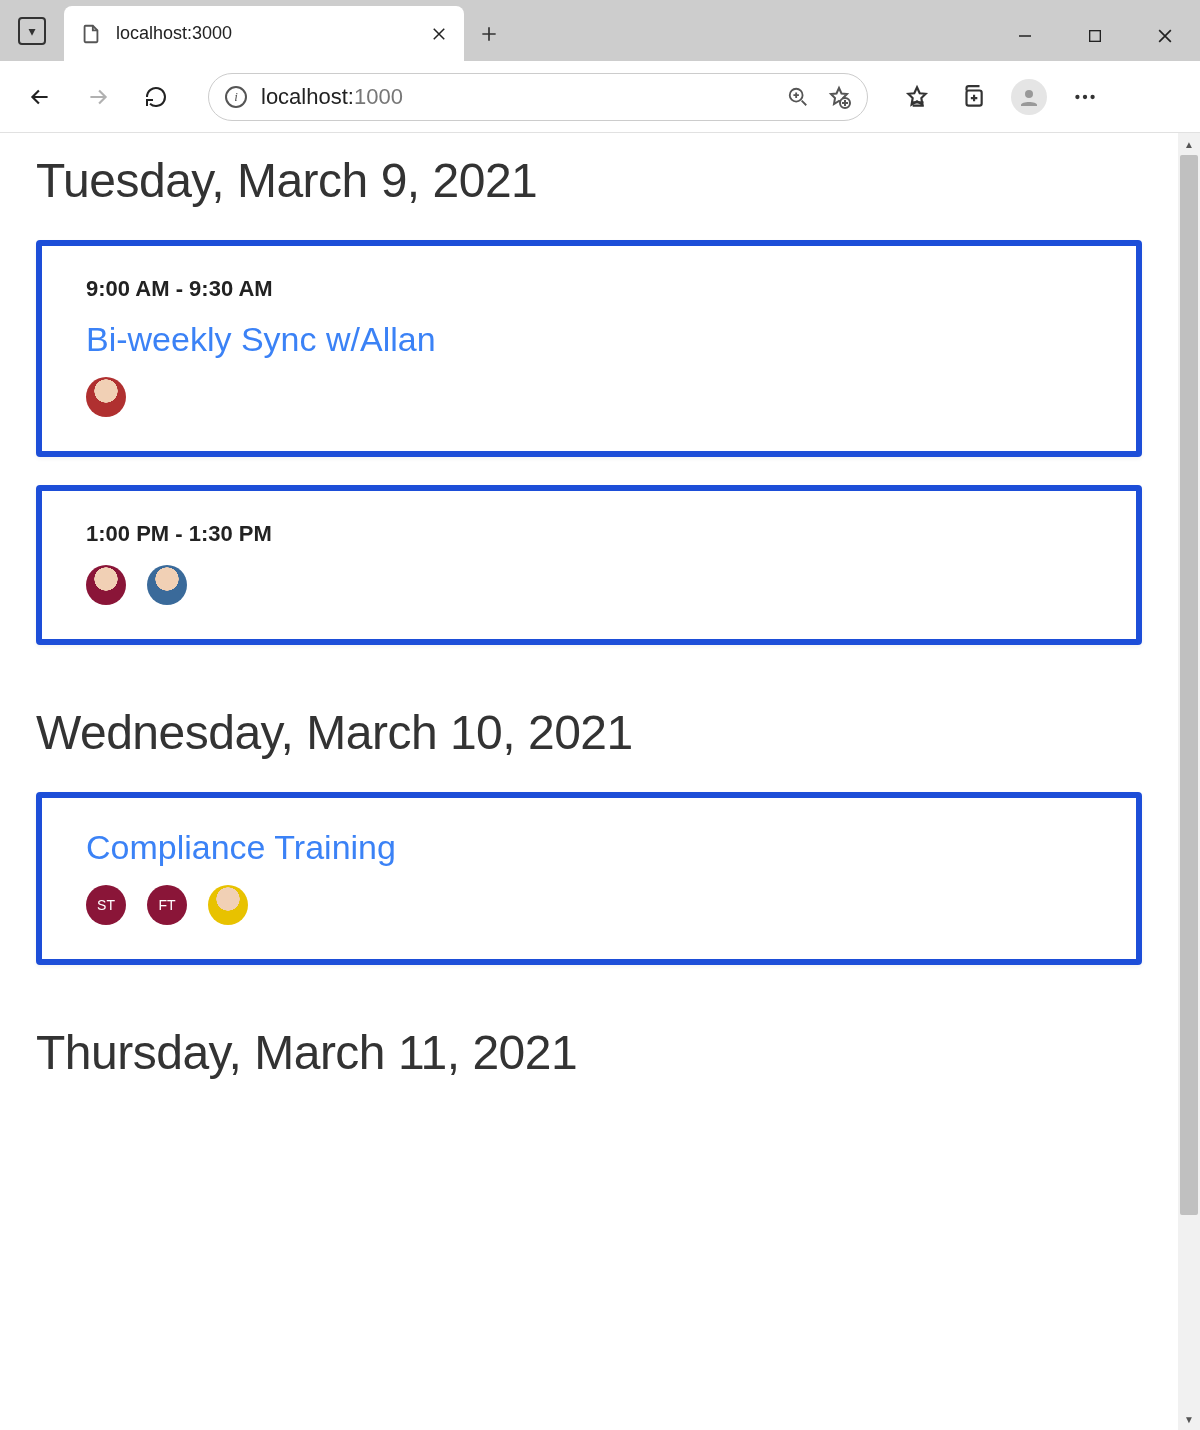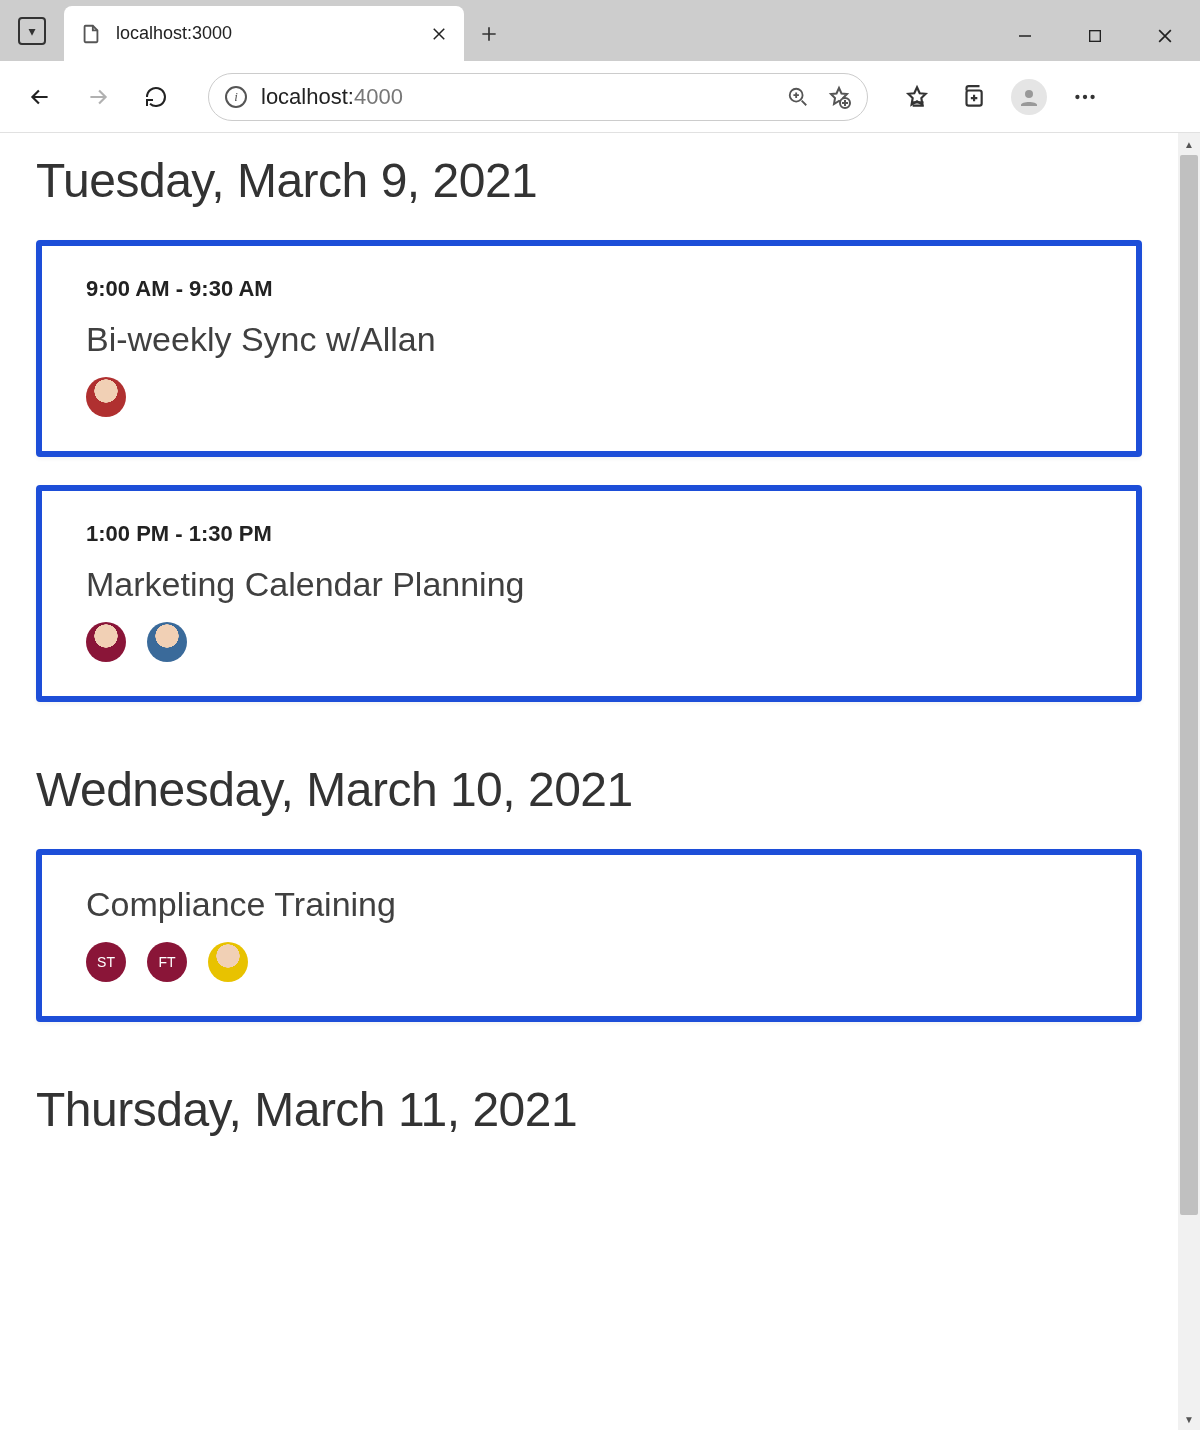--- a/index.html
+++ b/index.html
@@ -33,21 +33,21 @@
   .viewport-wrap { display: flex; height: calc(1430px - 133px); }
   .content { flex: 1; padding: 20px 36px 0 36px; overflow: hidden; }
   .user-row { display: flex; align-items: center; gap: 18px; margin-bottom: 38px; margin-top: 6px; }
   .avatar { width: 48px; height: 48px; border-radius: 50%; background: linear-gradient(135deg,#a0522d,#8b3a3a); display:inline-block; }
   .user-name { font-size: 24px; font-weight: 600; color: #222; }
   
   h1.day { font-size: 48px; font-weight: 400; color: #333; margin-bottom: 32px; letter-spacing: -0.5px; }
   
   .card { background: #fff; border: 6px solid #1d4ed8; border-radius: 4px; box-shadow: 0 2px 4px rgba(0,0,0,0.05); padding: 30px 44px 34px 44px; margin-bottom: 28px; }
   .card .time { font-size: 22px; font-weight: 600; color: #222; margin-bottom: 18px; }
-  .card .title { font-size: 34px; font-weight: 400; color: #404040; margin-bottom: 18px; }
+  .card .title { font-size: 34px; font-weight: 400; color: #3b82f6; margin-bottom: 18px; }
   .attendees { display: flex; gap: 21px; }
   .att { width: 40px; height: 40px; border-radius: 50%; display:inline-flex; align-items:center; justify-content:center; font-size: 14px; color:#fff; font-weight:500; background:#8a1538; }
   .att.photo1 { background: radial-gradient(circle at 50% 35%, #f1d0b5 35%, #b03030 36%); }
   .att.photo2 { background: radial-gradient(circle at 50% 35%, #f1d0b5 35%, #8a1538 36%); }
   .att.photo3 { background: radial-gradient(circle at 50% 35%, #f1d0b5 35%, #3a6a9a 36%); }
   .att.photo4 { background: radial-gradient(circle at 50% 35%, #f1d0b5 35%, #e8c200 36%); }
   
   .day-block { margin-bottom: 60px; }
   
   
@@ -117,21 +117,21 @@
     </div>
     <div class="nav-btn">
       <svg width="24" height="24" viewBox="0 0 24 24" fill="none" stroke="#222" stroke-width="2">
           <path d="M3 12a9 9 0 1 1 3 6.7"></path>
           <path d="M3 21v-6h6"></path>
         </svg>
     </div>
     <div class="addr">
       <span class="info">i</span>
       <span class="url">
-        <span>localhost:</span><span class="muted">4000</span>
+        <span>localhost:</span><span class="muted">1000</span>
       </span>
       <span class="addr-right">
         <span>
           <svg width="22" height="22" viewBox="0 0 24 24" fill="none" stroke="#555" stroke-width="2">
               <circle cx="10" cy="10" r="7"></circle>
               <path d="M21 21l-5-5M10 7v6M7 10h6"></path>
             </svg>
         </span>
         <span>
           <svg width="24" height="24" viewBox="0 0 24 24" fill="none" stroke="#555" stroke-width="2">
@@ -182,21 +182,20 @@
           <h1 class="day">Tuesday, March 9, 2021</h1>
           <div class="card">
             <div class="time">9:00 AM - 9:30 AM</div>
             <div class="title">Bi-weekly Sync w/Allan</div>
             <div class="attendees">
               <span class="att photo1"></span>
             </div>
           </div>
           <div class="card">
             <div class="time">1:00 PM - 1:30 PM</div>
-            <div class="title">Marketing Calendar Planning</div>
             <div class="attendees">
               <span class="att photo2"></span>
               <span class="att photo3"></span>
             </div>
           </div>
         </div>
         <div class="day-block">
           <h1 class="day">Wednesday, March 10, 2021</h1>
           <div class="card">
             <div class="title">Compliance Training</div>

